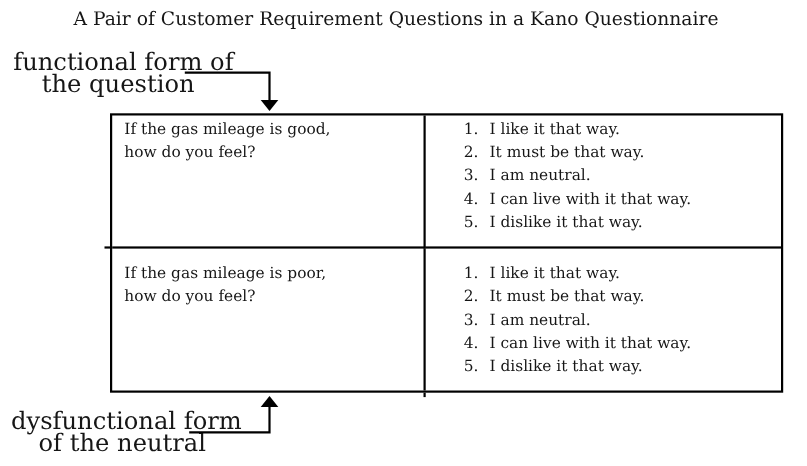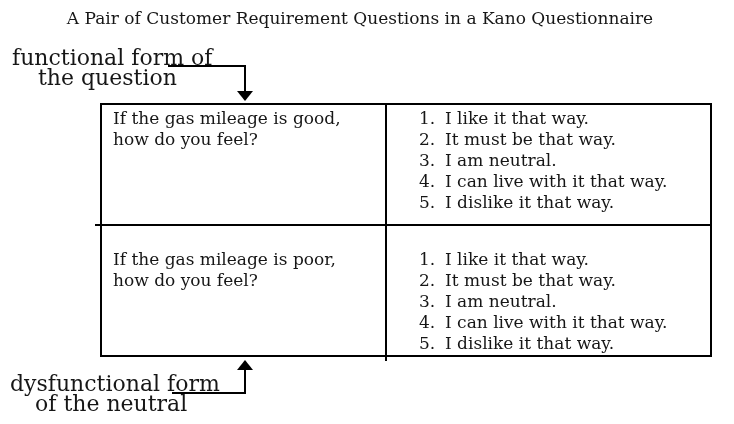--- a/index.html
+++ b/index.html
@@ -48,27 +48,27 @@
     height: 254px;
     box-sizing: border-box;
     border: 2px solid #000000;
     display: grid;
     grid-template-columns: 285px 1fr;
     grid-template-rows: 121px 1fr;
     background: #ffffff;
   }
   .cell {
     box-sizing: border-box;
-    font-size: 17px;
+    font-size: 14px;
     line-height: 21px;
   }
   .q-cell { border-right: 2px solid #000000; padding-left: 11px; padding-right: 8px; }
   .r1 { border-bottom: 2px solid #000000; }
   .r1.cell { padding-top: 3px; }
-  .r2.cell { padding-top: 23px; }
+  .r2.cell { padding-top: 13px; }
   .o-cell { padding-left: 32px; }
   .opt { display: flex; }
   .opt .num {
     flex: none;
     width: 16px;
     text-align: right;
     margin-right: 10px;
   }
   .tick { position: absolute; background: #000000; }
   .tick-row { left: 95px;  top: 224px; width: 5px; height: 2px; }

